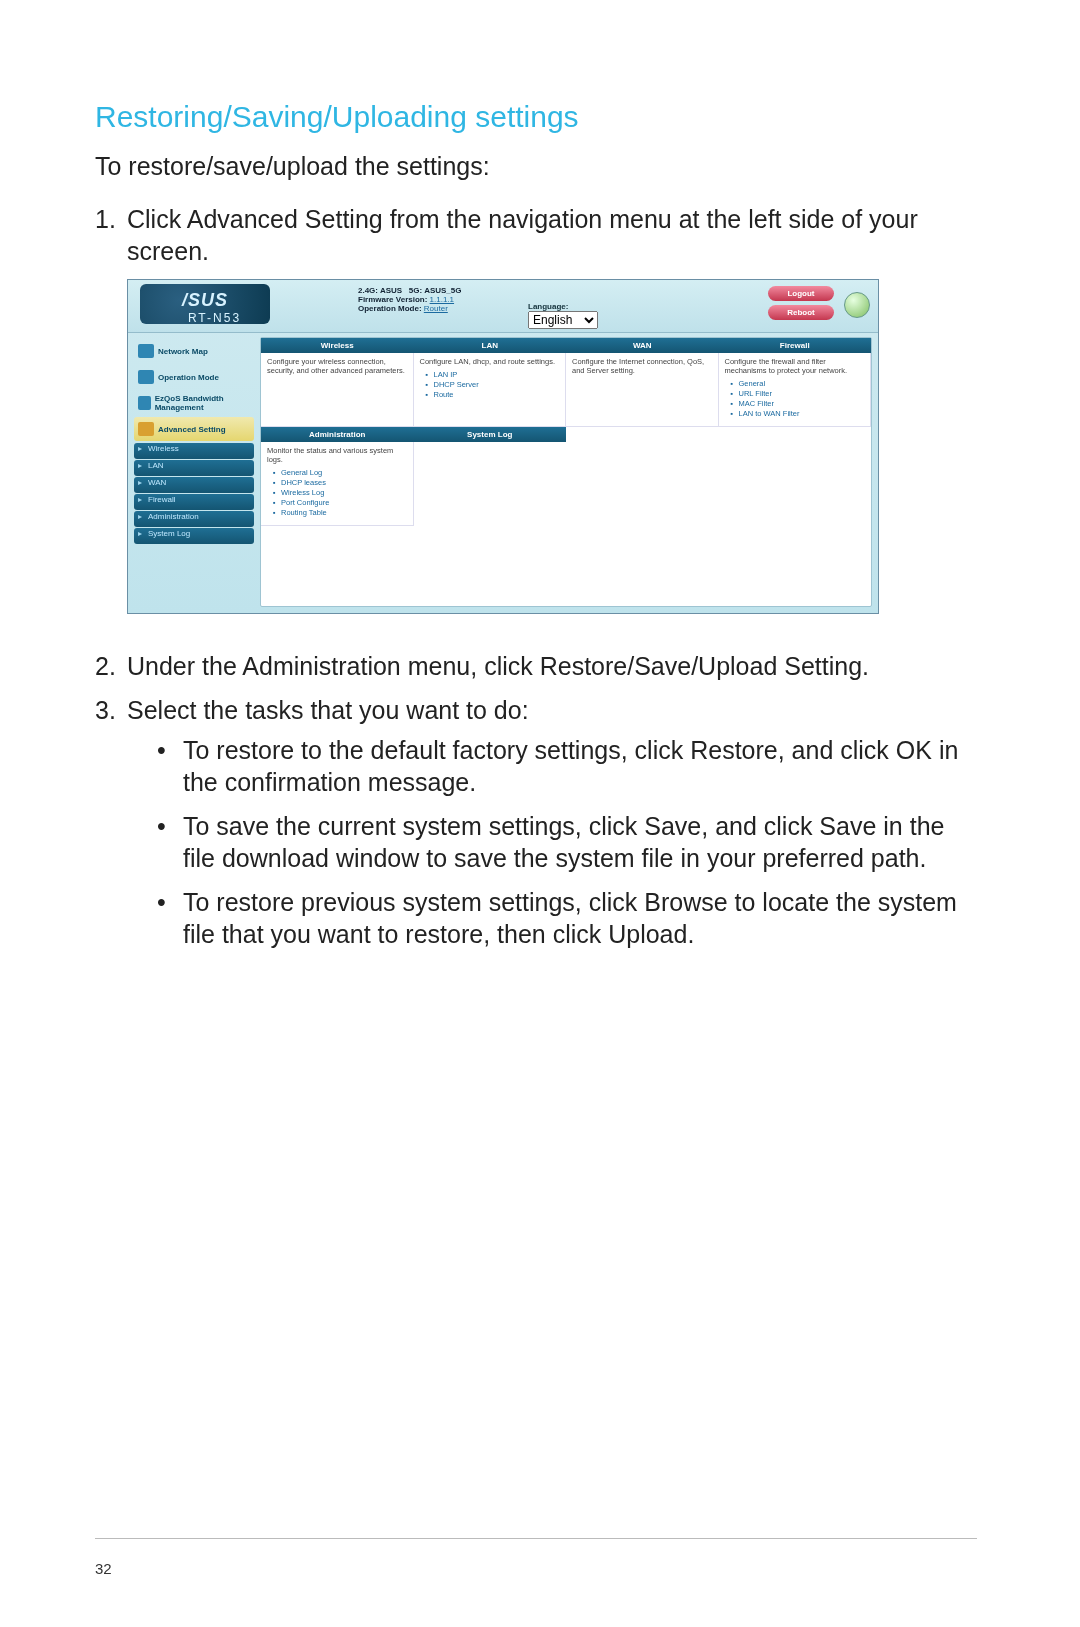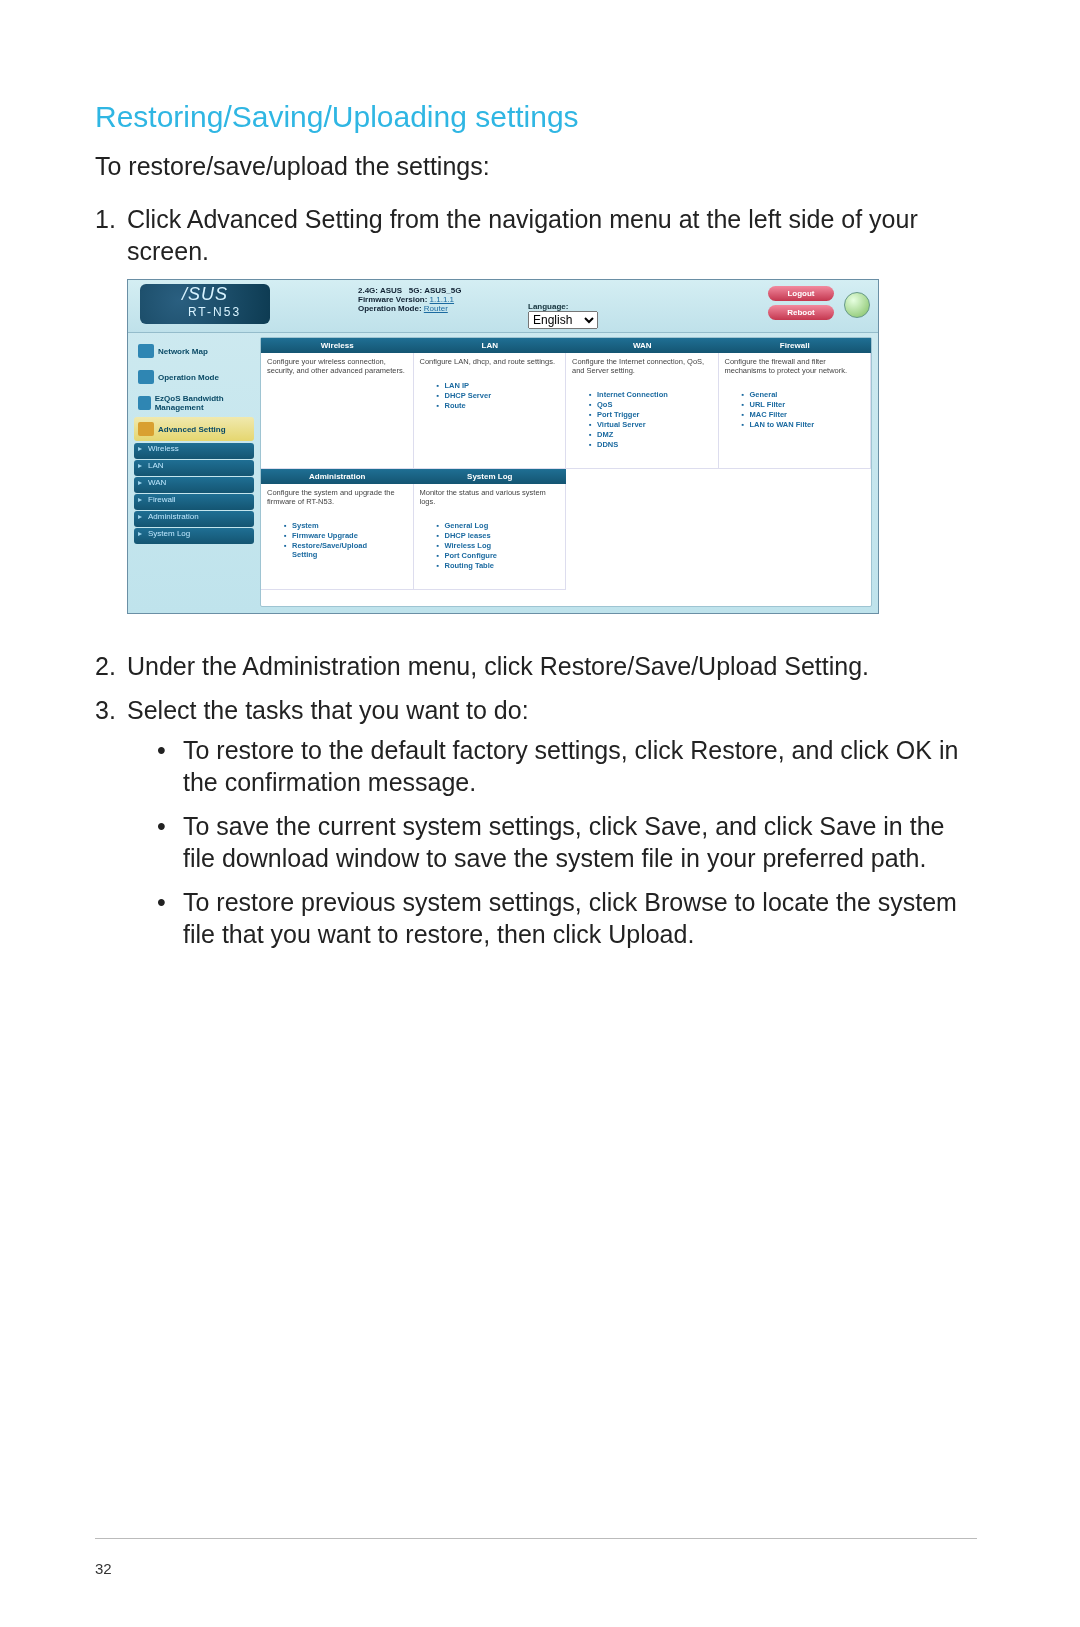--- a/index.html
+++ b/index.html
@@ -12,21 +12,21 @@
 ol.main>li>.txt{flex:1;}
 ul.sub{list-style:none;padding:0;margin:8px 0 0 30px;}
 ul.sub>li{display:flex;margin:0 0 12px 0;}
 ul.sub>li>.dot{width:26px;flex:none;}
 ul.sub>li>.txt{flex:1;}
 
 
 .shot{margin:12px 0 36px 32px;width:750px;border:1px solid #6a8fa5;background:linear-gradient(#cfeaf0,#bfe3ec);font-family:Tahoma,Arial,sans-serif;font-size:9px;color:#12303a;}
 .shot .topbar{height:52px;position:relative;background:linear-gradient(#d4eef3,#bfe1ea);border-bottom:1px solid #94bccb;}
 .logo{position:absolute;left:12px;top:4px;height:40px;width:130px;background:radial-gradient(circle at 30% 40%,#2a5f80,#0d3b52);border-radius:6px;color:#d8f3ff;text-align:center;}
-.logo .brand{font-style:italic;font-weight:normal;font-size:18px;letter-spacing:1px;padding-top:0;}
+.logo .brand{font-style:italic;font-weight:bold;font-size:18px;letter-spacing:1px;padding-top:6px;}
 .logo .model{font-size:12px;letter-spacing:2px;margin-left:19px;}
 .hdrinfo{position:absolute;left:230px;top:6px;font-size:8px;font-weight:bold;color:#123;}
 .hdrinfo .fw{color:#1b6aa0;text-decoration:underline;font-weight:normal;}
 .hdrlang{position:absolute;left:400px;top:6px;font-size:8px;font-weight:bold;margin-top:16px;}
 .hdrlang select{font-size:12px;width:70px;}
 .hdrbtns{position:absolute;right:44px;top:6px;}
 .hdrbtns .b{display:block;width:66px;height:15px;margin-bottom:4px;border-radius:8px;background:linear-gradient(#f28a9f,#c4374f);color:#fff;text-align:center;font-size:8px;line-height:15px;font-weight:bold;}
 .globe{position:absolute;right:8px;top:12px;width:24px;height:24px;border-radius:50%;background:radial-gradient(circle at 35% 30%,#e6ffe0,#7fbe60);border:1px solid #698;}
 .body{display:flex;min-height:280px;}
 .nav{width:120px;flex:none;padding:6px 6px;color:#0a4a66;}
@@ -34,21 +34,21 @@
 .navitem .ic{width:16px;height:14px;margin-right:4px;background:#2f86b3;border-radius:2px;}
 .navitem.sel{background:linear-gradient(#f0e9ae,#e5d66f);}
 .submenu{margin:2px 0 0 0;}
 .submenu .si{height:14px;padding:1px 6px 1px 14px;margin:1px 0;border-radius:3px;background:linear-gradient(#1f6f94,#145572);color:#bfe8ff;font-size:8px;position:relative;}
 .submenu .si::before{content:"▸";position:absolute;left:4px;top:1px;color:#9fd6ef;font-size:8px;}
 .content{flex:1;background:#fff;border:1px solid #9ec4d2;border-radius:2px;margin:4px 6px 6px 0;}
 .grid{display:grid;grid-template-columns:repeat(4,1fr);}
 .cellhead{background:linear-gradient(#1f6f94,#145572);color:#fff;text-align:center;font-weight:bold;font-size:8px;padding:3px 0;}
 .cell{padding:4px 6px;font-size:7.5px;border-right:1px solid #dde;border-bottom:1px solid #dde;}
 .cell .desc{color:#444;margin-bottom:3px;}
-.cell ul{margin:15px;padding:0 0 0 10px;list-style:none;font-weight:bold;}
+.cell ul{margin:4px;padding:0 0 0 10px;list-style:none;}
 .cell ul li{color:#1b6aa0;margin:1px 0;position:relative;}
 .cell ul li::before{content:"▪";position:absolute;left:-8px;color:#1b6aa0;}
 .grid.two{grid-template-columns:1fr 1fr;width:50%;}
 .pagefoot{position:absolute;left:95px;bottom:50px;font-size:15px;color:#333;}
 hr.rule{border:none;border-top:1px solid #bbb;position:absolute;left:95px;right:95px;bottom:80px;}
 </style>
 </head>
 <body>
 
 <div class="page">
@@ -123,50 +123,34 @@
           <div class="cell">
               <div class="desc">Configure LAN, dhcp, and route settings.</div>
               <ul>
                 <li>LAN IP</li>
                 <li>DHCP Server</li>
                 <li>Route</li>
               </ul>
             </div>
           <div class="cell">
               <div class="desc">Configure the Internet connection, QoS, and Server setting.</div>
-              <ul>
-                <li>Internet Connection</li>
-                <li>QoS</li>
-                <li>Port Trigger</li>
-                <li>Virtual Server</li>
-                <li>DMZ</li>
-                <li>DDNS</li>
-              </ul>
             </div>
           <div class="cell">
               <div class="desc">Configure the firewall and filter mechanisms to protect your network.</div>
               <ul>
                 <li>General</li>
                 <li>URL Filter</li>
                 <li>MAC Filter</li>
                 <li>LAN to WAN Filter</li>
               </ul>
             </div>
         </div>
         <div class="grid two">
           <div class="cellhead">Administration</div>
           <div class="cellhead">System Log</div>
-          <div class="cell">
-              <div class="desc">Configure the system and upgrade the firmware of RT-N53.</div>
-              <ul>
-                <li>System</li>
-                <li>Firmware Upgrade</li>
-                <li>Restore/Save/Upload Setting</li>
-              </ul>
-            </div>
           <div class="cell">
               <div class="desc">Monitor the status and various system logs.</div>
               <ul>
                 <li>General Log</li>
                 <li>DHCP leases</li>
                 <li>Wireless Log</li>
                 <li>Port Configure</li>
                 <li>Routing Table</li>
               </ul>
             </div>

